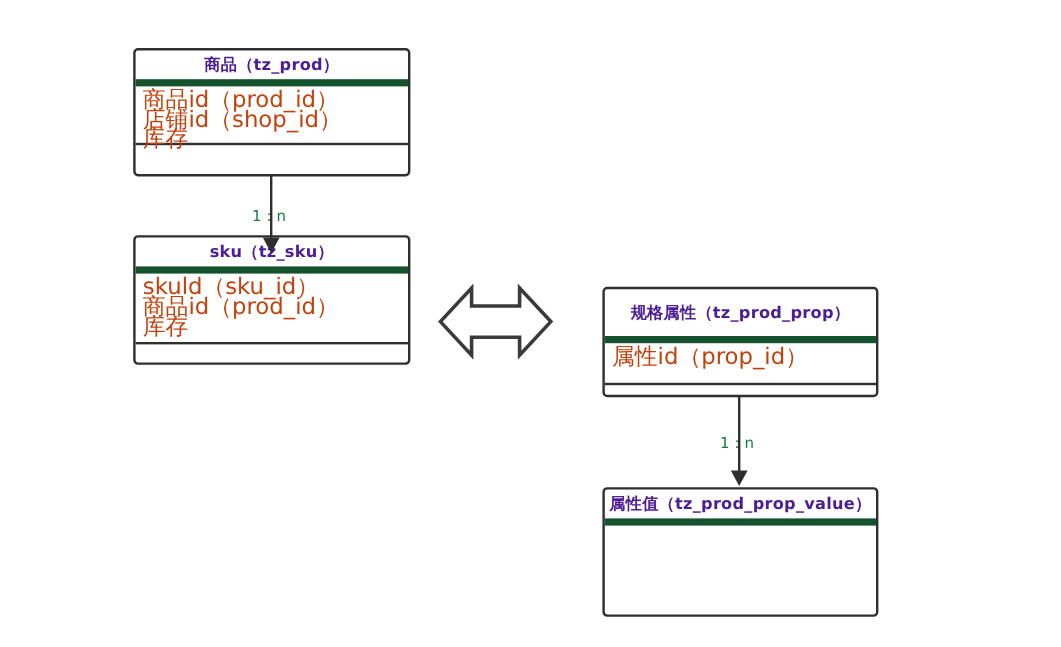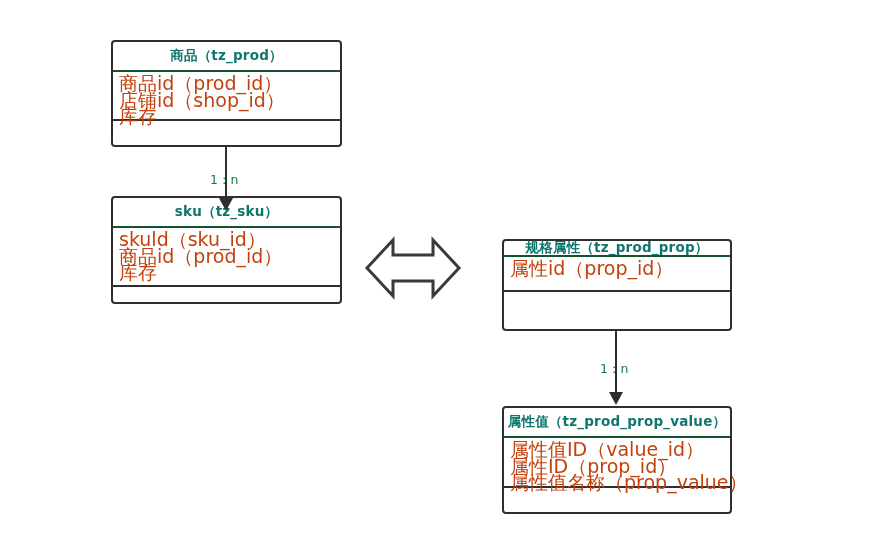--- a/index.html
+++ b/index.html
@@ -32,22 +32,22 @@
     background: #ffffff;
     display: flex;
     flex-direction: column;
   }
   .entity-title {
     box-sizing: border-box;
     width: 100%;
     text-align: center;
     font-weight: bold;
     font-size: 13.5px;
-    color: #0f766e;
-    border-bottom: 2px solid #14532d;
+    color: #4c1d95;
+    border-bottom: 6px solid #14532d;
     display: flex;
     align-items: center;
     justify-content: center;
     letter-spacing: 0.2px;
     white-space: nowrap;
   }
   .entity-attrs {
     box-sizing: border-box;
     width: 100%;
     border-bottom: 2px solid #2f2f2f;
@@ -71,21 +71,21 @@
   
   #ent-prod       { left: 111px; top: 40px;  width: 231px; height: 107px; }
   #ent-prod .entity-title  { height: 30px; }
   #ent-prod .entity-attrs  { height: 49px; }
 
   #ent-sku        { left: 111px; top: 196px; width: 231px; height: 108px; }
   #ent-sku .entity-title   { height: 30px; }
   #ent-sku .entity-attrs   { height: 59px; }
 
   #ent-prop       { left: 502px; top: 239px; width: 230px; height: 92px; }
-  #ent-prop .entity-title  { height: 16px; text-align: center; }
+  #ent-prop .entity-title  { height: 45px; text-align: center; }
   #ent-prop .entity-attrs  { height: 35px; }
 
   #ent-prop-value { left: 502px; top: 406px; width: 230px; height: 108px; }
   #ent-prop-value .entity-title { height: 30px; }
   #ent-prop-value .entity-attrs { height: 50px; }
 
   
   .connector {
     position: absolute;
   }
@@ -155,25 +155,20 @@
   <div class="entity" id="ent-prop">
     <div class="entity-title">规格属性（tz_prod_prop）</div>
     <div class="entity-attrs">
       <div class="attr">属性id（prop_id）</div>
     </div>
     <div class="entity-footer"></div>
   </div>
 
   <div class="entity" id="ent-prop-value">
     <div class="entity-title">属性值（tz_prod_prop_value）</div>
-    <div class="entity-attrs">
-      <div class="attr">属性值ID（value_id）</div>
-      <div class="attr">属性ID（prop_id）</div>
-      <div class="attr">属性值名称（prop_value）</div>
-    </div>
     <div class="entity-footer"></div>
   </div>
 
   <div class="connector" id="conn-prod-sku">
     <div class="conn-line"></div>
     <div class="conn-head"></div>
     <div class="conn-label">1：n</div>
   </div>
 
   <div class="connector" id="conn-prop-value">

